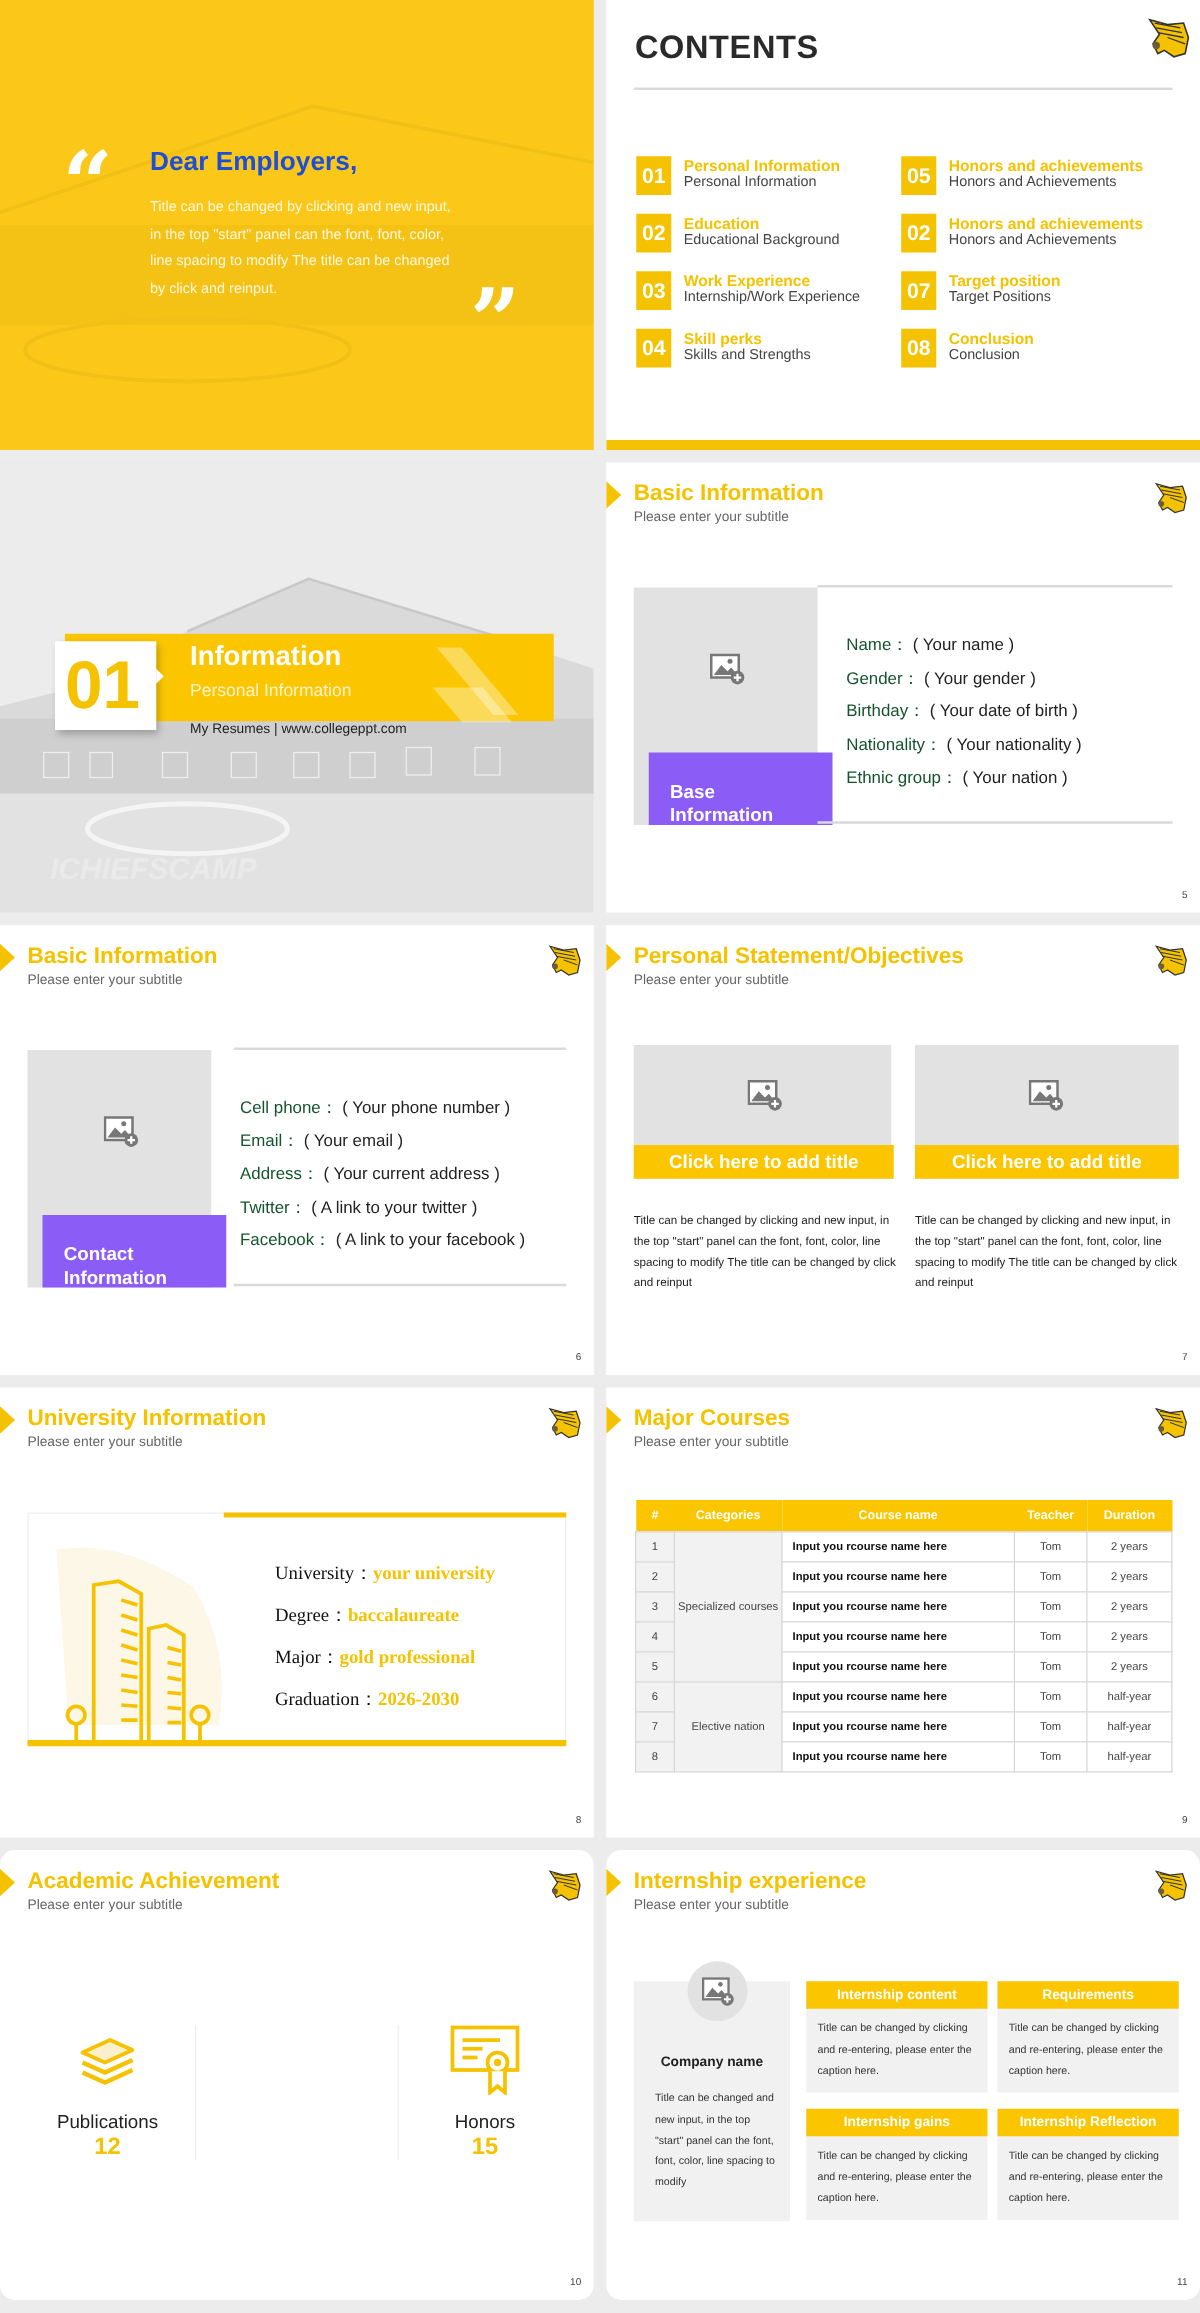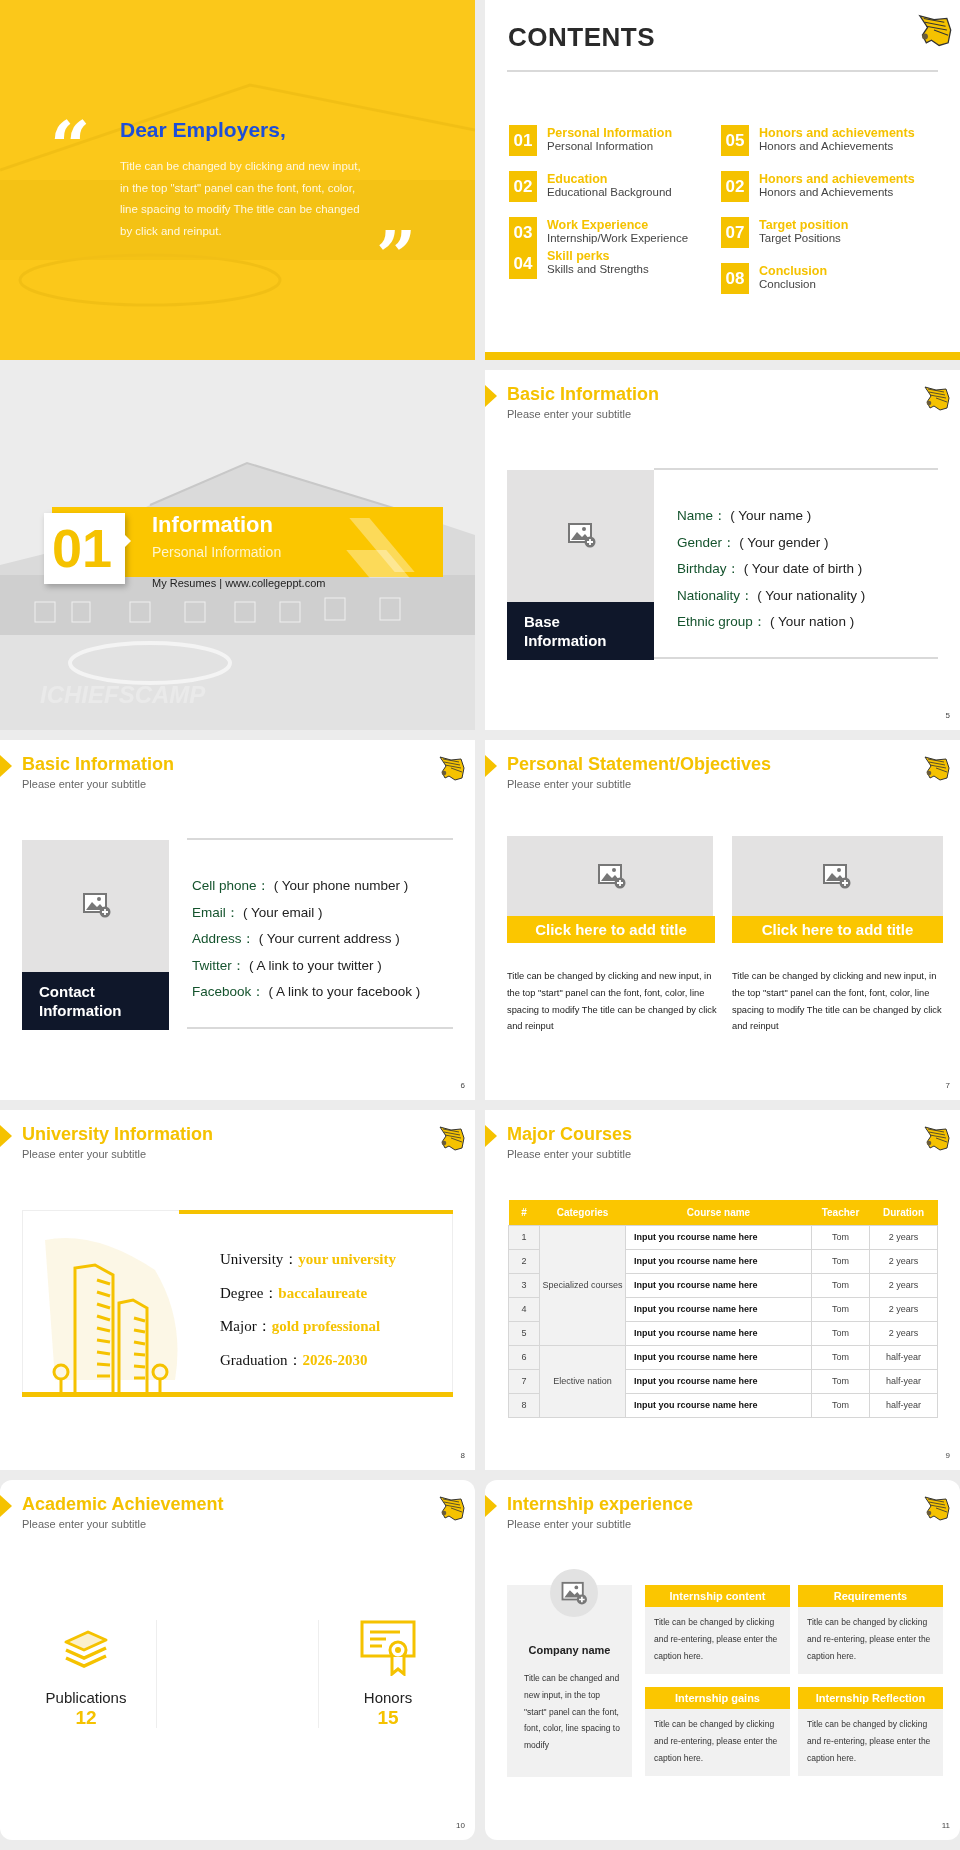--- a/index.html
+++ b/index.html
@@ -43,21 +43,21 @@
   .s3 .numbox::after { content: ""; position: absolute; right: -6px; top: 22px; border-top: 6px solid transparent; border-bottom: 6px solid transparent; border-left: 6px solid #fff; }
   .s3 .num { position: absolute; left: 52px; top: 143px; font-size: 54px; font-weight: bold; color: #f5c200; line-height: 71px; }
   .s3 .h { position: absolute; left: 152px; top: 142px; font-size: 22px; font-weight: bold; color: #fff; }
   .s3 .sub { position: absolute; left: 152px; top: 174px; font-size: 14px; color: #fff5cc; }
   .s3 .meta { position: absolute; left: 152px; top: 207px; font-size: 11px; color: #222; }
   .s3 .stripe { position: absolute; background: rgba(255,255,255,.35); transform: skewX(40deg); }
 
   
   .photo-card { position: absolute; left: 22px; top: 100px; width: 147px; height: 190px; background: #e3e2e2; }
   .photo-card .ico { position: absolute; left: 61px; top: 52px; width: 28px; height: 26px; }
-  .photo-card .cap { position: absolute; left: 0; bottom: 0; width: 100%; height: 58px; background: #0f172a; color: #fff; font-weight: bold; font-size: 15px; line-height: 19px; padding: 10px 0 0 17px; }
+  .photo-card .cap { position: absolute; left: 12px; bottom: 0; width: 100%; height: 58px; background: #8b5cf6; color: #fff; font-weight: bold; font-size: 15px; line-height: 19px; padding: 22px 0 0 17px; }
   .info-rule { position: absolute; left: 169px; right: 22px; height: 2px; background: #d9d9d9; }
   .info-list { position: absolute; left: 175px; top: 147px; }
   .info-row { font-size: 13.5px; line-height: 26.5px; white-space: nowrap; }
   .info-row .k { color: #14532d; }
   .info-row .v { color: #222; margin-top: 16px; }
 
   
   .ps-card { position: absolute; top: 96px; width: 210px; height: 107px; background: #e3e2e2; }
   .ps-card .ico { position: absolute; left: 91px; top: 27px; width: 28px; height: 26px; }
   .ps-bar { position: absolute; top: 176px; height: 27px; background: #fbc600; color: #fff; font-weight: bold; font-size: 15px; text-align: center; line-height: 27px; }
@@ -145,21 +145,21 @@
   <div class="toc-item" style="left:24px;top:171px">
     <div class="toc-num">02</div>
     <div class="toc-t">Education</div>
     <div class="toc-s">Educational Background</div>
   </div>
   <div class="toc-item" style="left:24px;top:217px">
     <div class="toc-num">03</div>
     <div class="toc-t">Work Experience</div>
     <div class="toc-s">Internship/Work Experience</div>
   </div>
-  <div class="toc-item" style="left:24px;top:248px">
+  <div class="toc-item" style="left:24px;top:263px">
     <div class="toc-num">04</div>
     <div class="toc-t">Skill perks</div>
     <div class="toc-s">Skills and Strengths</div>
   </div>
   <div class="toc-item" style="left:236px;top:125px">
     <div class="toc-num">05</div>
     <div class="toc-t">Honors and achievements</div>
     <div class="toc-s">Honors and Achievements</div>
   </div>
   <div class="toc-item" style="left:236px;top:171px">

